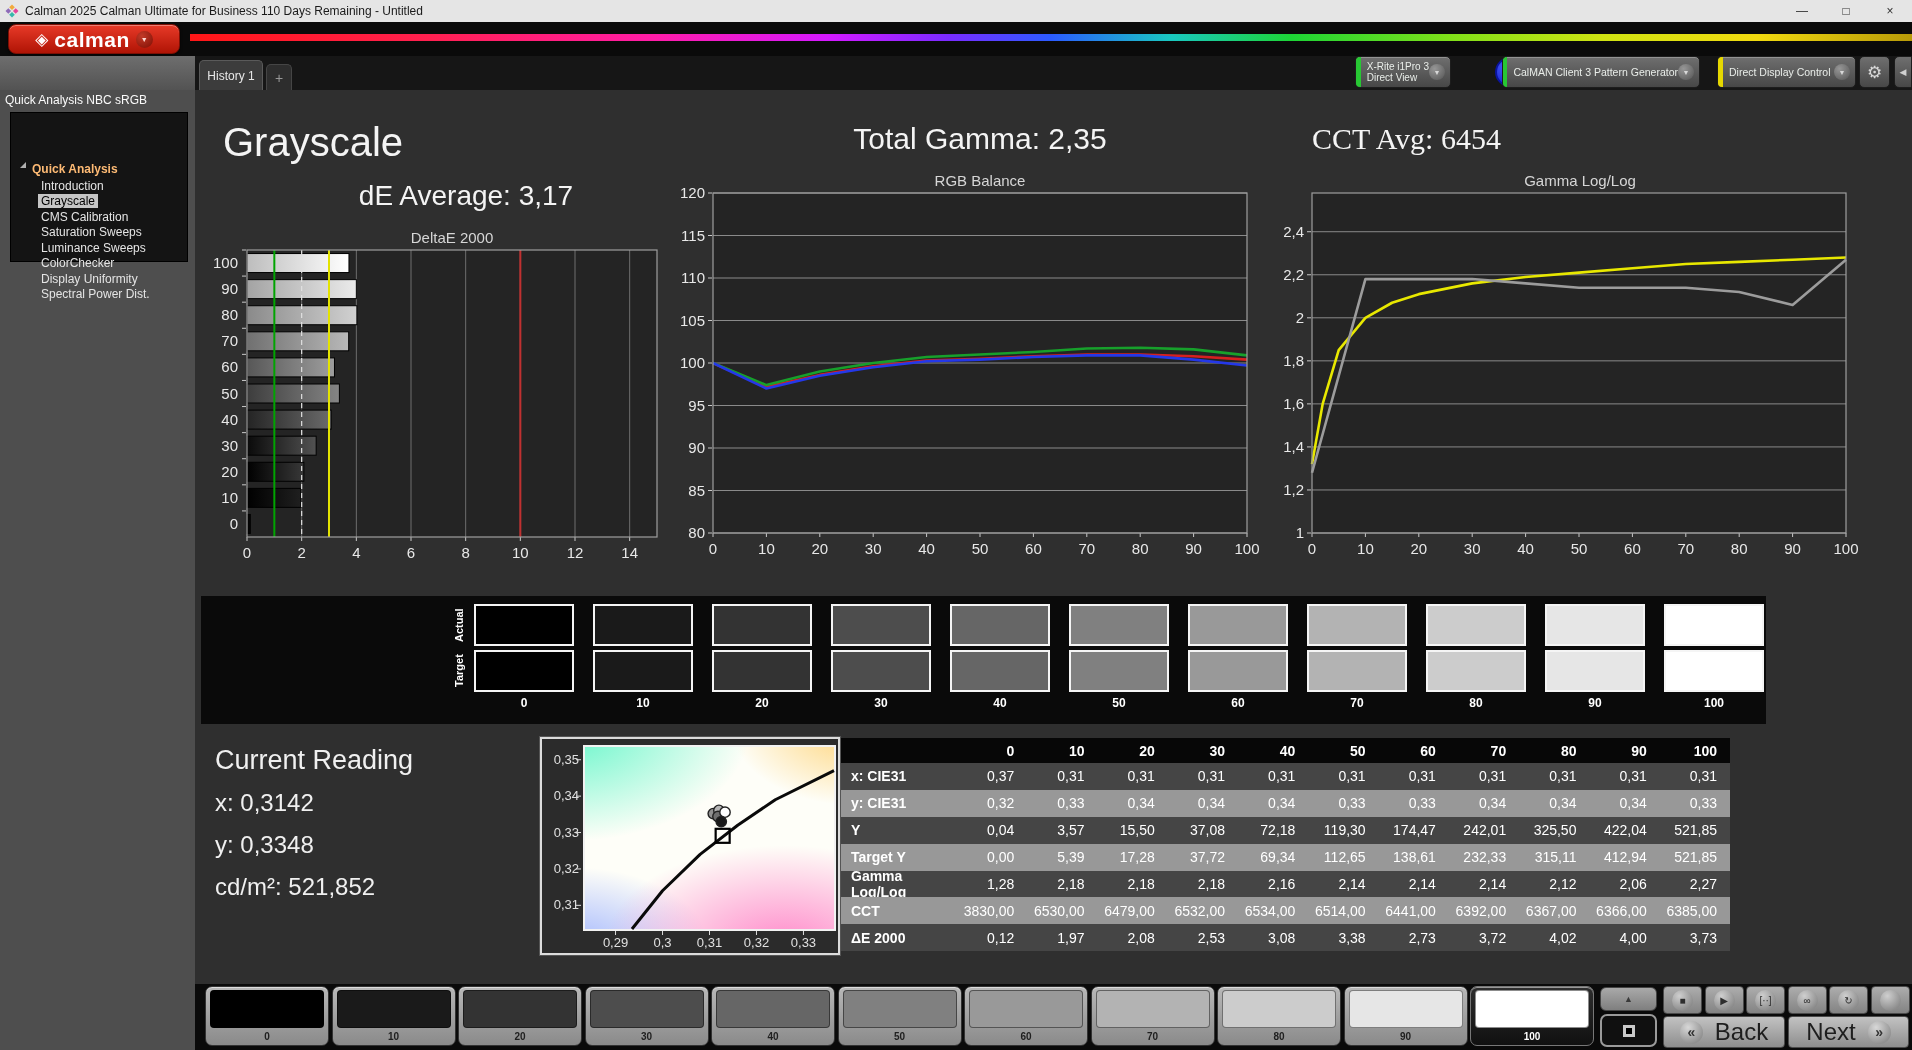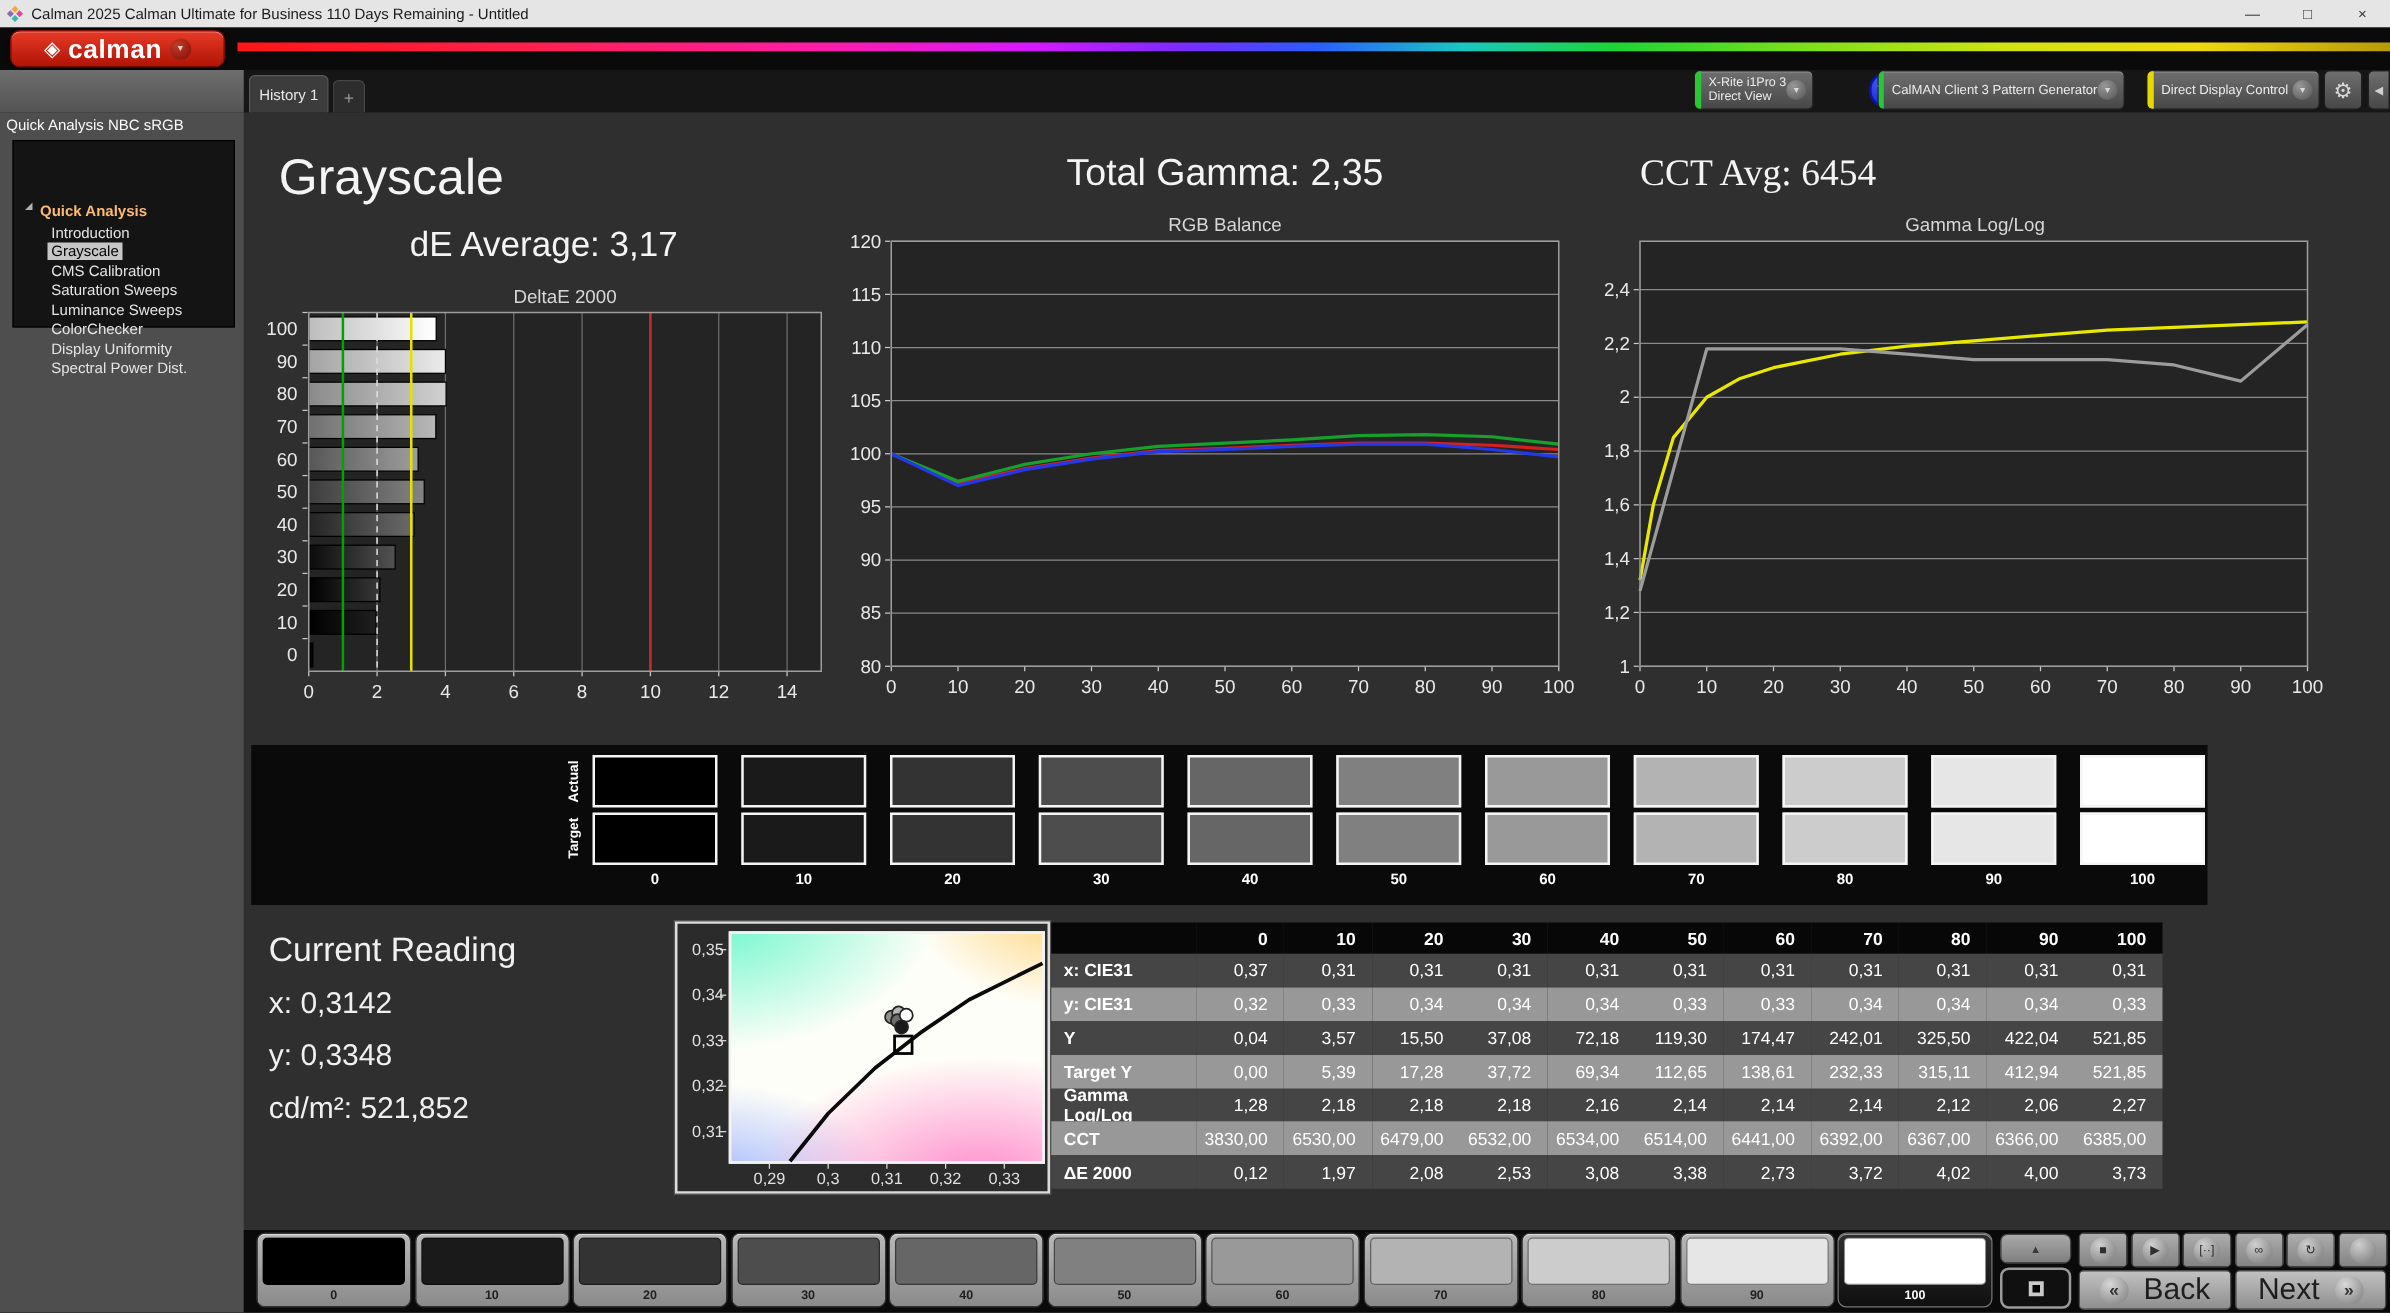--- a/index.html
+++ b/index.html
@@ -65,21 +65,21 @@
   #tree{position:absolute;left:10px;top:22px;width:178px;height:150px;background:#141414;border:1px solid #000;padding-top:5px;}
   .tree-root{display:flex;align-items:flex-start;gap:6px;padding-left:9px;height:16px;color:#fdba74;font-size:12px;font-weight:bold;margin-top:44px;}
   .tree-exp{width:0;height:0;border-bottom:6px solid #b0b0b0;border-left:6px solid transparent;}
   .tree-item{padding-left:27px;height:15.5px;font-size:12px;color:#e4e4e4;display:flex;align-items:center;white-space:nowrap;}
   .tree-item .lbl{padding:0 3px;}
   .tree-item.sel .lbl{background:#c6c6c6;color:#000;}
 
   
   .big-title{position:absolute;color:#f4f4f4;}
   #h-grayscale{left:223px;top:120px;font-size:40px;}
-  #h-deavg{left:230px;top:180px;width:410px;text-align:center;font-size:28px;}
+  #h-deavg{left:261px;top:180px;width:410px;text-align:center;font-size:28px;}
   #h-de2000{left:247px;top:229px;width:410px;text-align:center;font-size:15px;color:#d6d6d6;}
   #h-total-gamma{left:713px;top:122px;width:534px;text-align:center;font-size:30px;}
   #h-rgb-balance{left:713px;top:172px;width:534px;text-align:center;font-size:15px;color:#d6d6d6;}
   #h-cct{left:1312px;top:122px;width:536px;text-align:left;font-size:30px;font-family:Liberation Serif, serif;}
   #h-gammalog{left:1312px;top:172px;width:536px;text-align:center;font-size:15px;color:#d6d6d6;}
 
   #svg-de{position:absolute;left:188px;top:224px;}
   #svg-rgb{position:absolute;left:651px;top:171px;}
   #svg-gamma{position:absolute;left:1250px;top:171px;}
 

